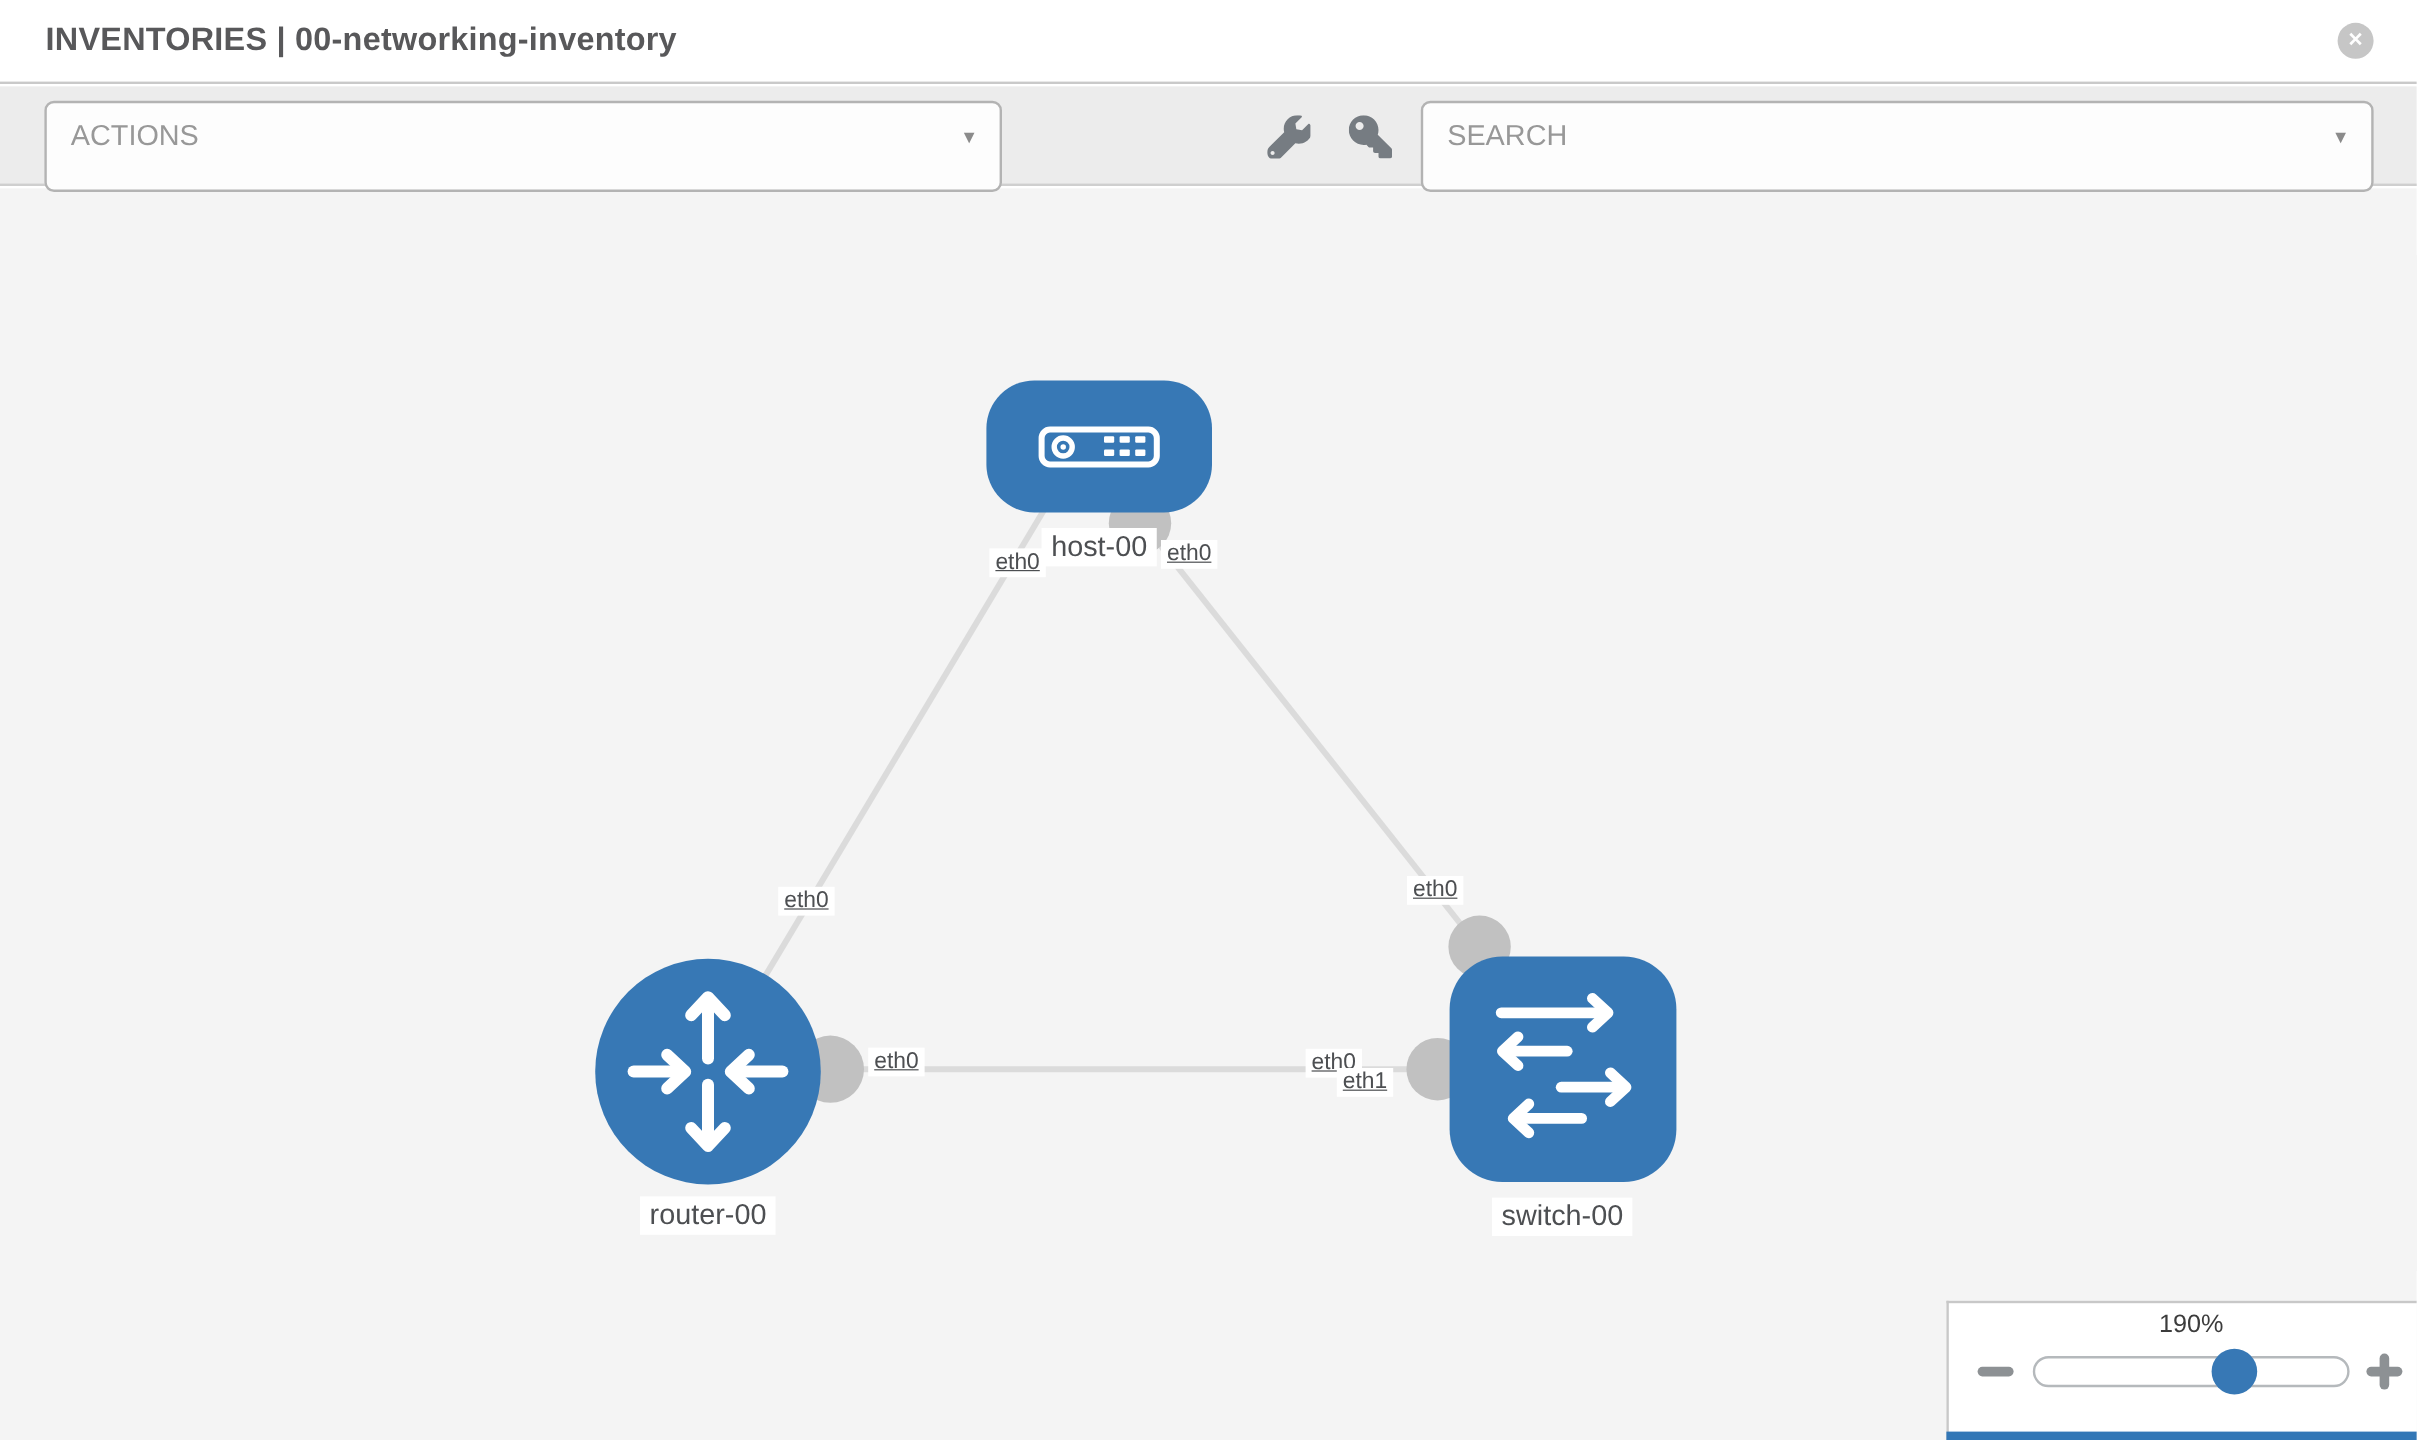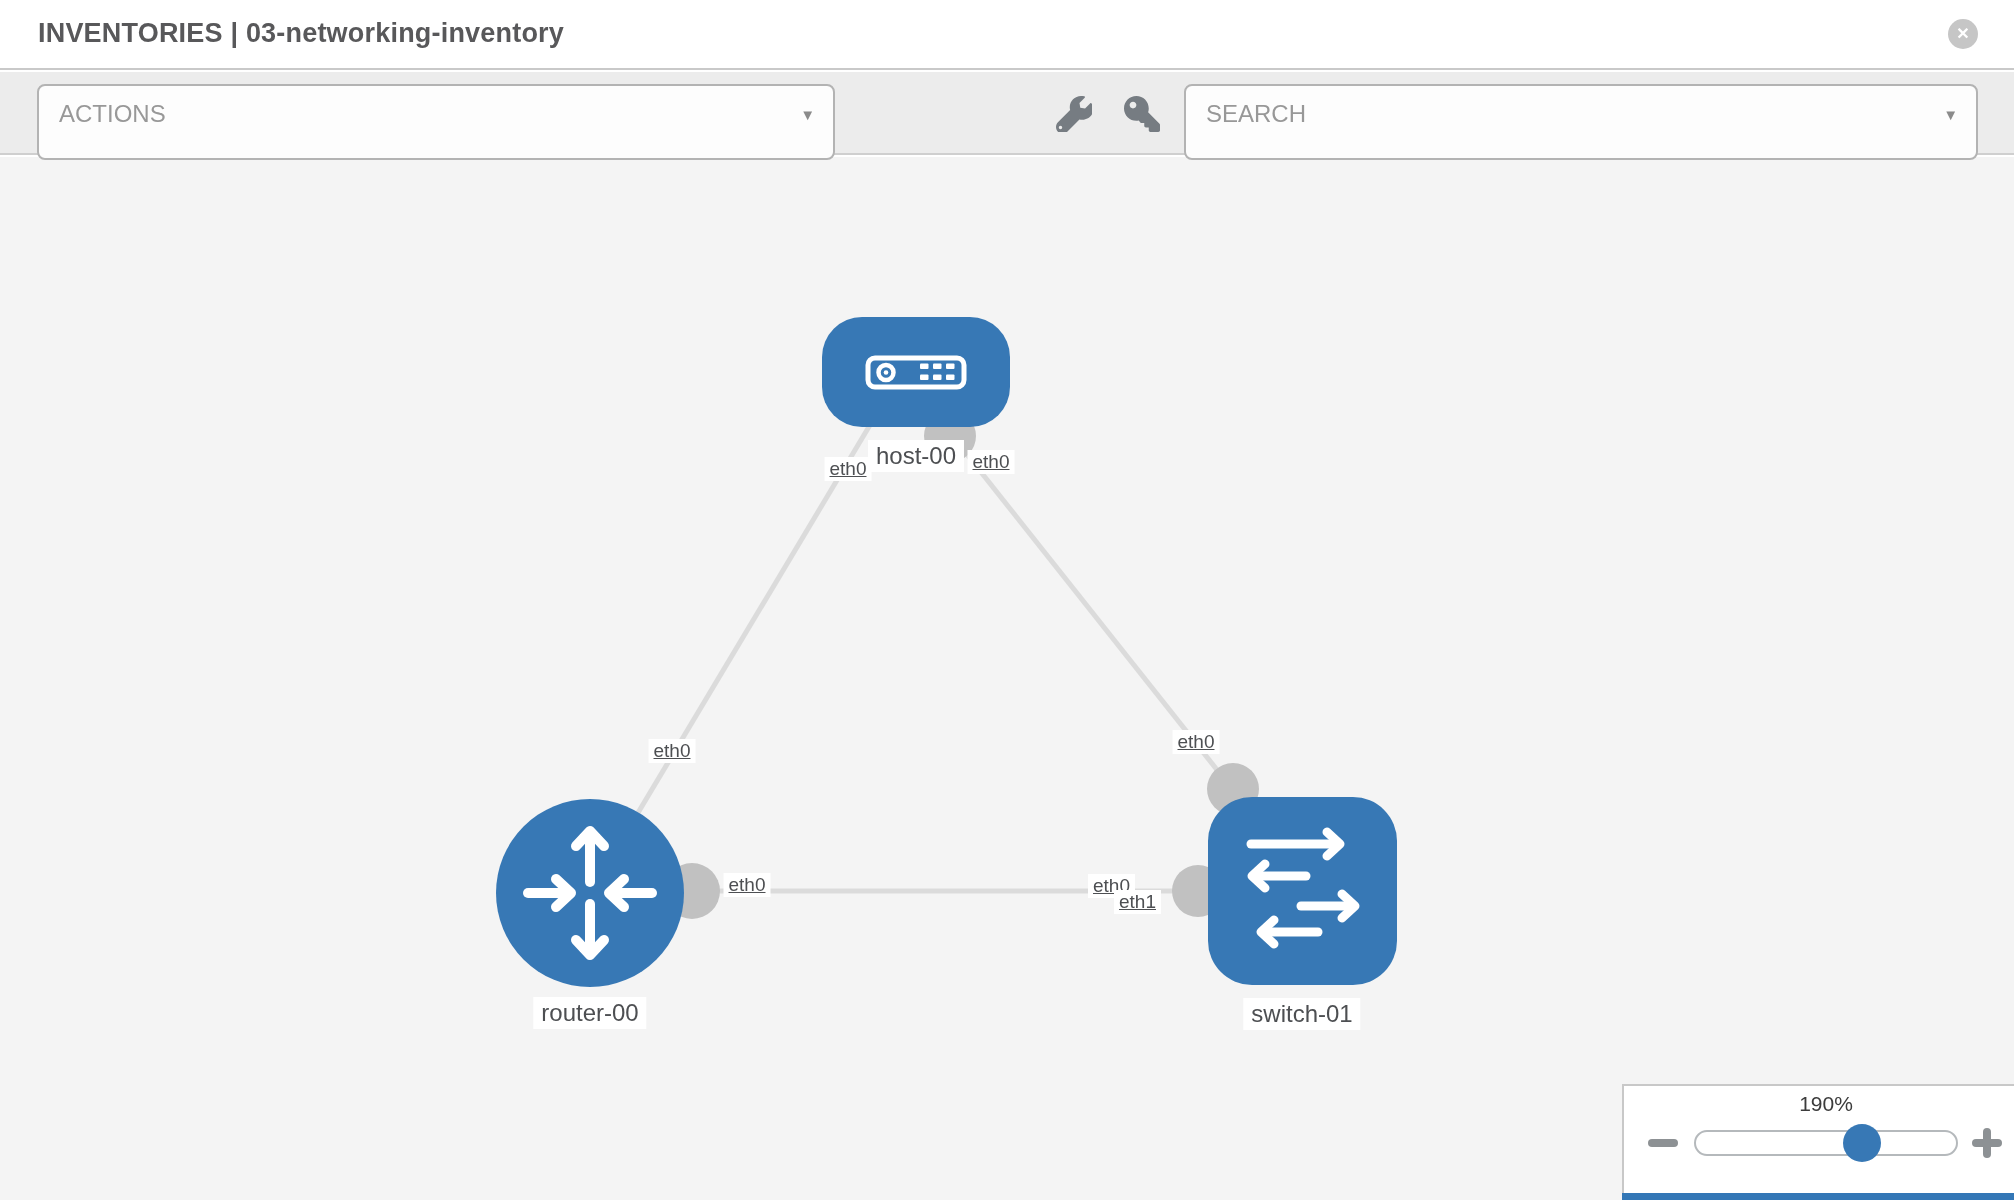--- a/index.html
+++ b/index.html
@@ -57,21 +57,21 @@
                 background:#ffffff; border:2px solid #b5b9bc; border-radius:13px; cursor:pointer; }
   .zoom-thumb { position:absolute; left:219px; top:38px; width:38px; height:38px;
                 border-radius:50%; background:#3778b5; cursor:grab; }
   .bottom-accent-bar { position:absolute; left:1622px; bottom:0; width:392px; height:7px;
                        background:#3377b6; z-index:4; }
 </style>
 </head>
 <body>
 
 <div class="header">
-  <div class="page-title">INVENTORIES | 03-networking-inventory</div>
+  <div class="page-title">INVENTORIES | 00-networking-inventory</div>
   <div class="close-btn">✕</div>
 </div>
 
 <div class="toolbar">
   <div class="select-box actions-box">
     <span class="ph">ACTIONS</span>
     <span class="caret">▼</span>
   </div>
 
   <div class="tool-icon-btn" style="left:1050px;">
@@ -154,21 +154,21 @@
 <div class="chip if" style="left:991px; top:462px;">eth0</div>
 
 <div class="chip if" style="left:672px; top:751px;">eth0</div>
 <div class="chip if" style="left:1196px; top:742px;">eth0</div>
 
 <div class="chip if" style="left:747px; top:885px;">eth0</div>
 <div class="chip if raw" style="left:1088px; top:886px;">eth0</div>
 <div class="chip if raw" style="left:1114px; top:902px;text-align:right;">eth1</div>
 
 <div class="chip node-label" style="left:590px; top:1013px;">router-00</div>
-<div class="chip node-label" style="left:1302px; top:1014px;">switch-01</div>
+<div class="chip node-label" style="left:1302px; top:1014px;">switch-00</div>
 
 <div class="zoom-panel">
   <div class="zoom-level">190%</div>
   <div class="zoom-minus"></div>
   <div class="zoom-track"></div>
   <div class="zoom-thumb"></div>
   <div class="zoom-plus">
     <div class="h"></div>
     <div class="v"></div>
   </div>

